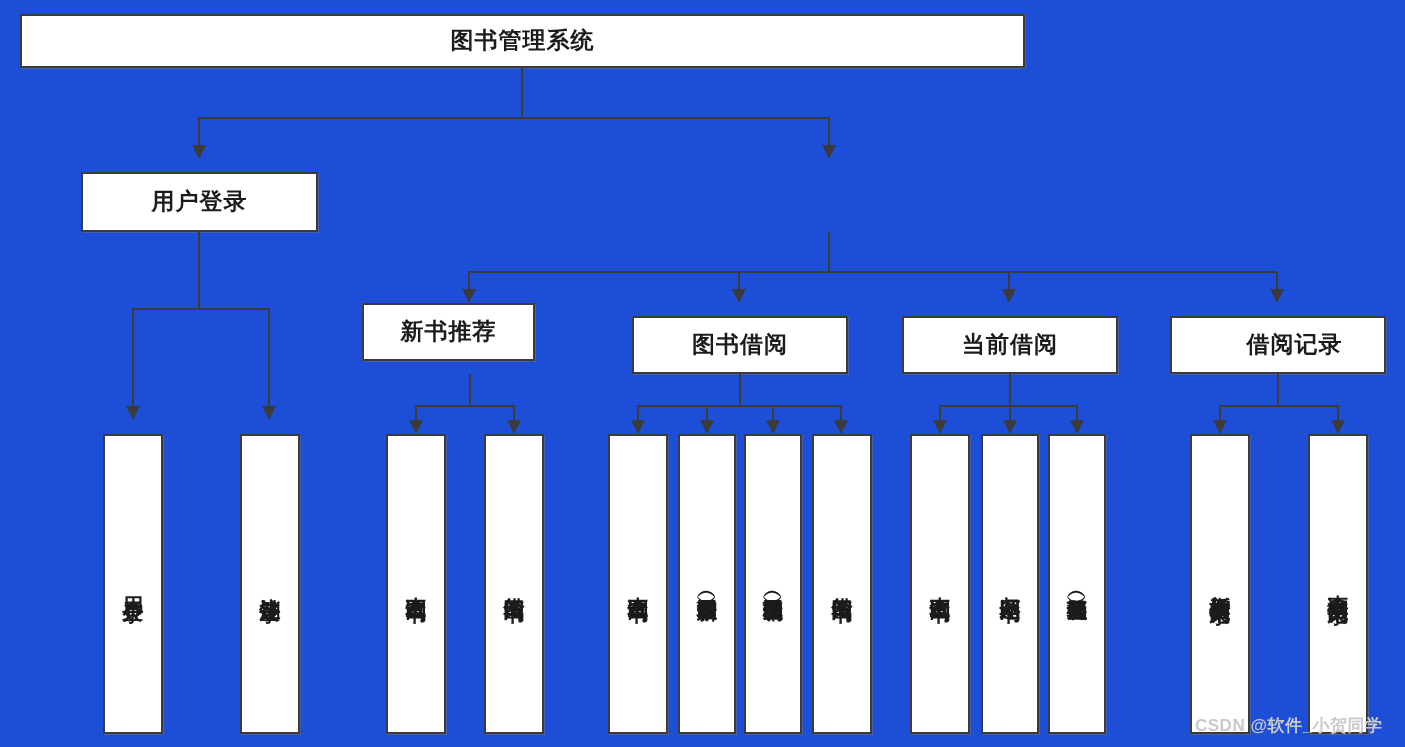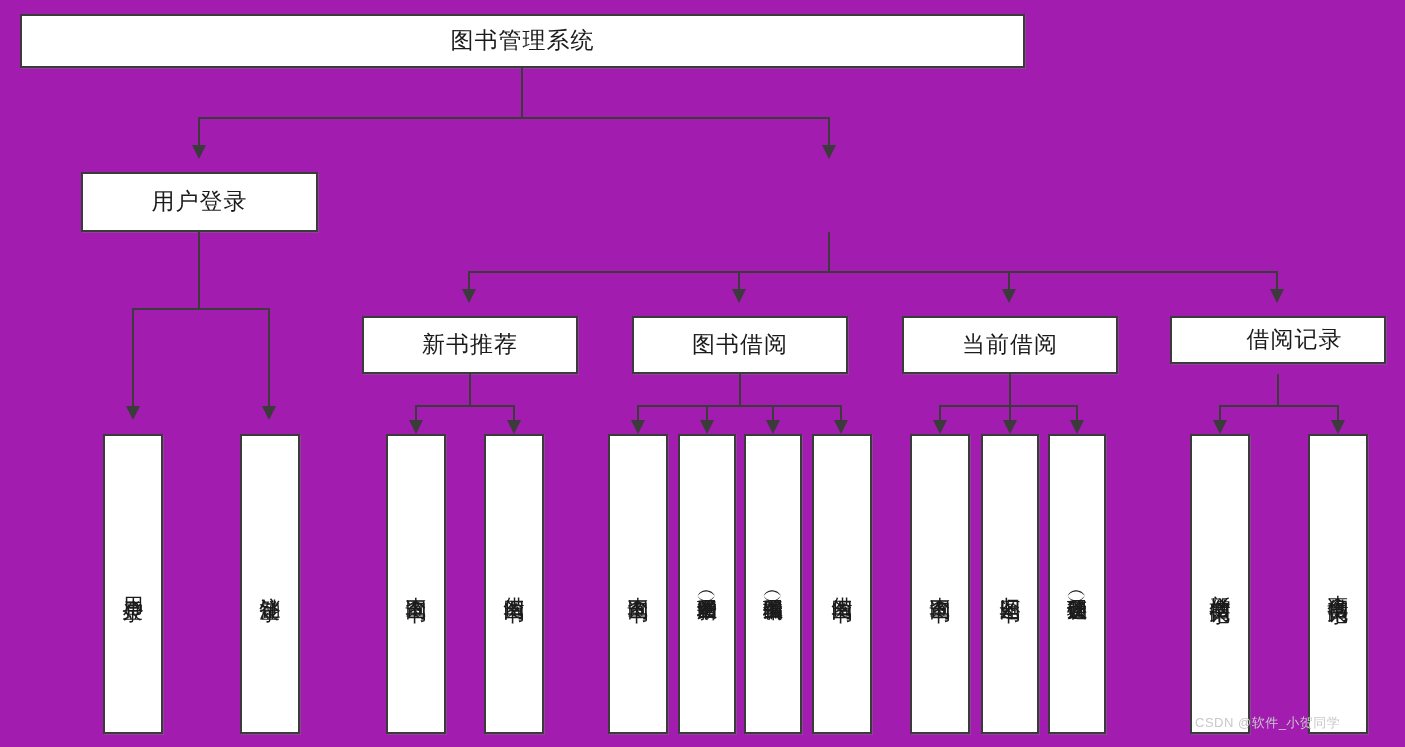--- a/index.html
+++ b/index.html
@@ -7,22 +7,23 @@
     padding: 0;
     background: #ffffff;
   }
   body {
     font-family: "Liberation Sans", "DejaVu Sans", sans-serif;
   }
   #canvas {
     position: relative;
     width: 1405px;
     height: 747px;
-    background: #a21caf;
+    background: #1d4ed8;
     overflow: hidden;
+    font-weight: bold;
   }
   .node {
     position: absolute;
     box-sizing: border-box;
     border: 2px solid #3b3b3b;
     background: #ffffff;
     display: flex;
     align-items: center;
     justify-content: center;
     color: #1b1b1b;
@@ -60,21 +61,21 @@
     position: absolute;
     width: 0;
     height: 0;
     border-left: 7px solid transparent;
     border-right: 7px solid transparent;
     border-top: 14px solid #3b3b3b;
   }
   .watermark {
     position: absolute;
     color: #c9c9c9;
-    font-size: 13px;
+    font-size: 17px;
     letter-spacing: 0.5px;
     white-space: nowrap;
     user-select: none;
   }
 </style>
 </head>
 <body>
 
 <div id="canvas">
 
@@ -104,30 +105,30 @@
   <div class="conn hline" style="left:468px; top:271px; width:810px;"></div>
   <div class="conn vline" style="left:468px; top:271px; height:18px;"></div>
   <div class="conn vline" style="left:738px; top:271px; height:18px;"></div>
   <div class="conn vline" style="left:1008px; top:271px; height:18px;"></div>
   <div class="conn vline" style="left:1276px; top:271px; height:18px;"></div>
   <div class="arrow" style="left:462px; top:289px;"></div>
   <div class="arrow" style="left:732px; top:289px;"></div>
   <div class="arrow" style="left:1002px; top:289px;"></div>
   <div class="arrow" style="left:1270px; top:289px;"></div>
 
-  <div class="node horiz" style="left:362px; top:316px; width:216px; height:58px;">
+  <div class="node horiz" style="left:362px; top:303px; width:173px; height:58px;">
     <span>新书推荐</span>
   </div>
   <div class="node horiz" style="left:902px; top:316px; width:216px; height:58px;">
     <span>当前借阅</span>
   </div>
   <div class="node horiz" style="left:632px; top:316px; width:216px; height:58px;">
     <span>图书借阅</span>
   </div>
-  <div class="node horiz" style="left:1170px; top:316px; width:216px; height:48px;padding-left:33px;">
+  <div class="node horiz" style="left:1170px; top:316px; width:216px; height:58px;padding-left:33px;">
     <span>借阅记录</span>
   </div>
 
   <div class="conn vline" style="left:469px; top:374px; height:31px;"></div>
   <div class="conn hline" style="left:415px; top:405px; width:100px;"></div>
   <div class="conn vline" style="left:415px; top:405px; height:15px;"></div>
   <div class="conn vline" style="left:513px; top:405px; height:15px;"></div>
   <div class="arrow" style="left:409px; top:420px;"></div>
   <div class="arrow" style="left:507px; top:420px;"></div>
 

